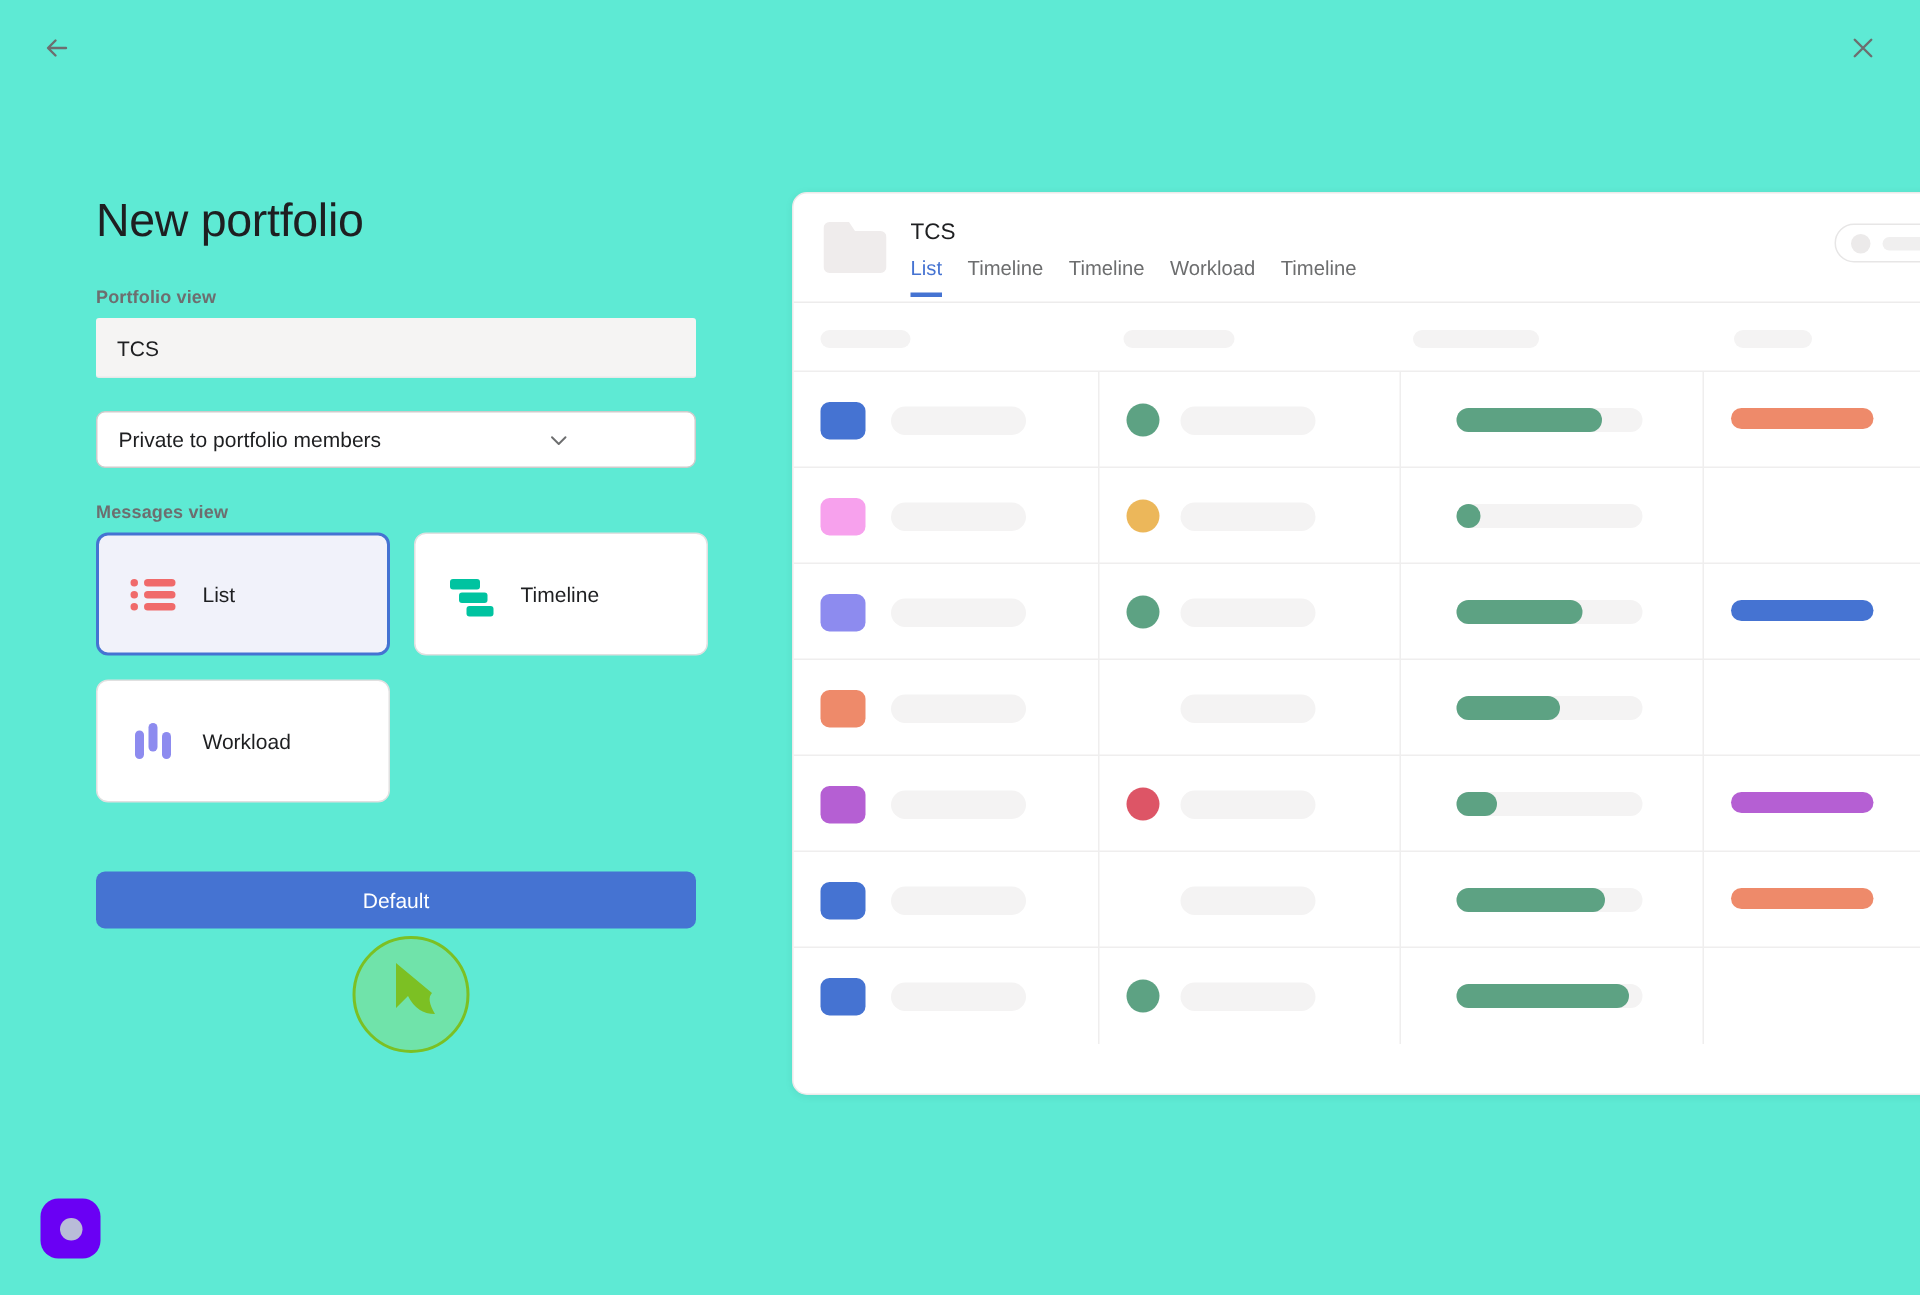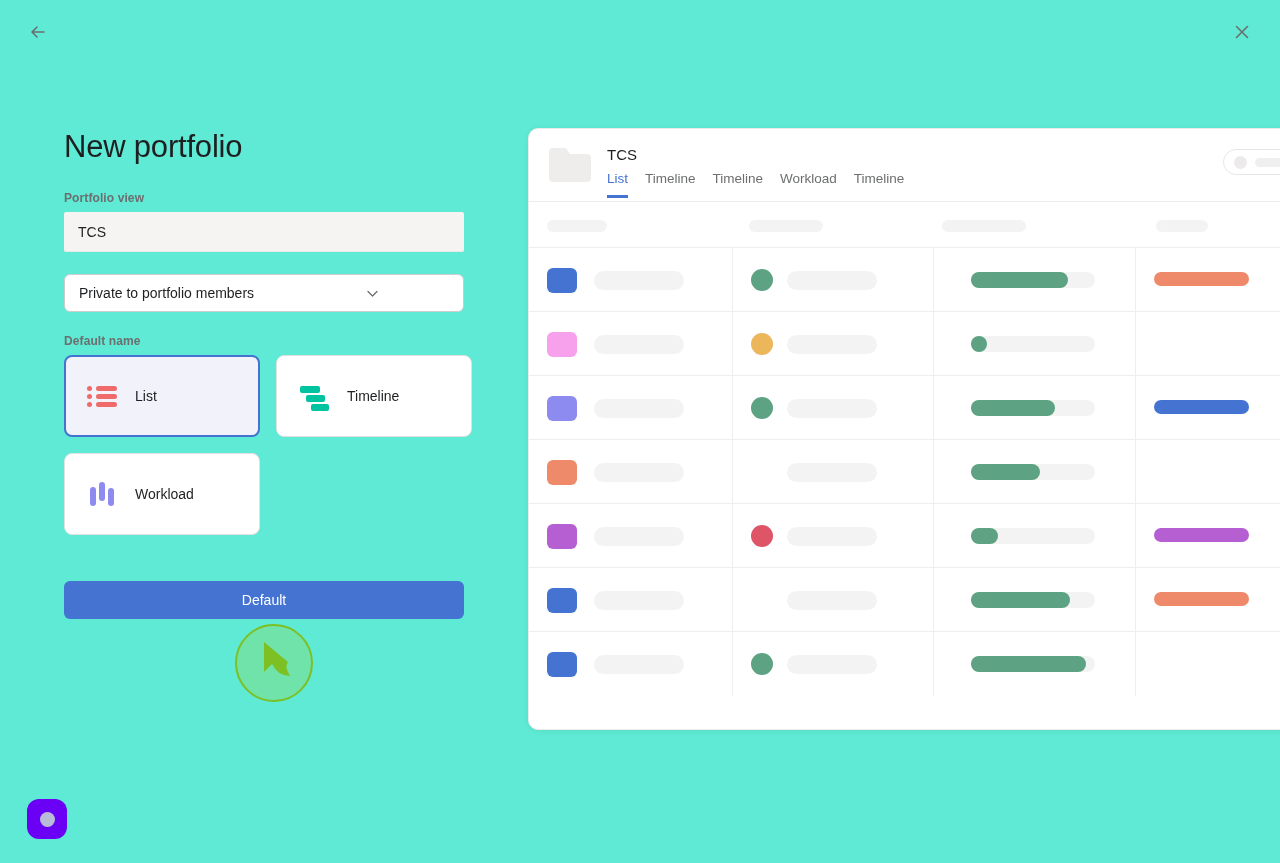--- a/index.html
+++ b/index.html
@@ -180,21 +180,21 @@
       <div class="select-box">
         <span>Private to portfolio members</span>
       </div>
       <svg class="chev" width="13" height="13" viewBox="0 0 13 13">
         <path d="M2 4.5 L6.5 9 L11 4.5" stroke="#6d6e6f" stroke-width="1.3" fill="none" stroke-linecap="round" stroke-linejoin="round"></path>
       </svg>
     </div>
 
     <div class="field-gap"></div>
 
-    <div class="field-label">Default name</div>
+    <div class="field-label">Messages view</div>
 
     <div class="view-grid">
 
       <div class="view-card selected">
         <div class="vicon">
           <span class="li-dot" style="top:5px"></span>
           <span class="li-dot" style="top:13px"></span>
           <span class="li-dot" style="top:21px"></span>
           <span class="li-bar" style="top:5px"></span>
           <span class="li-bar" style="top:13px"></span>

